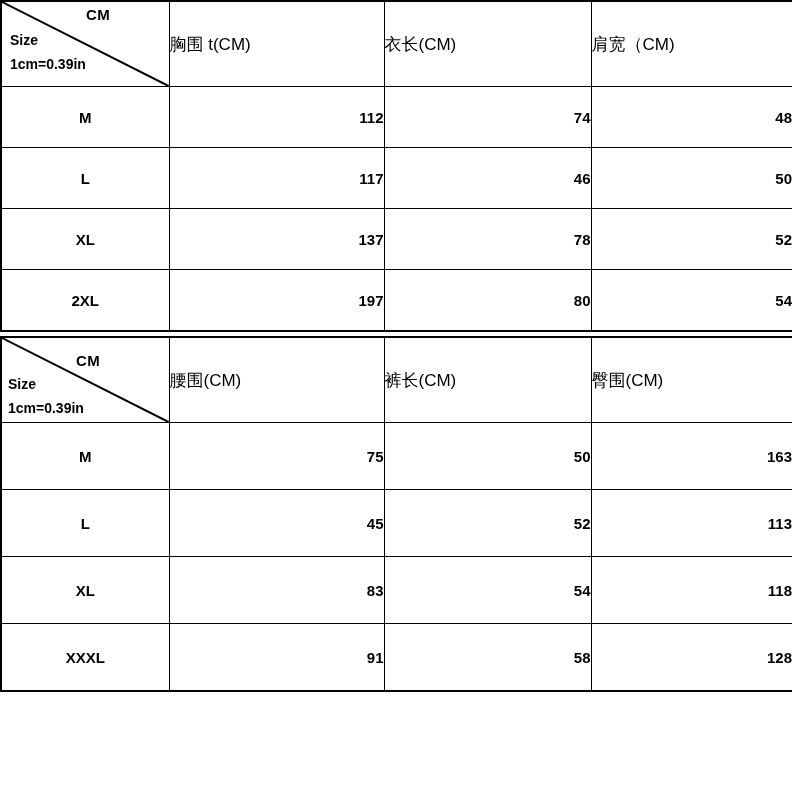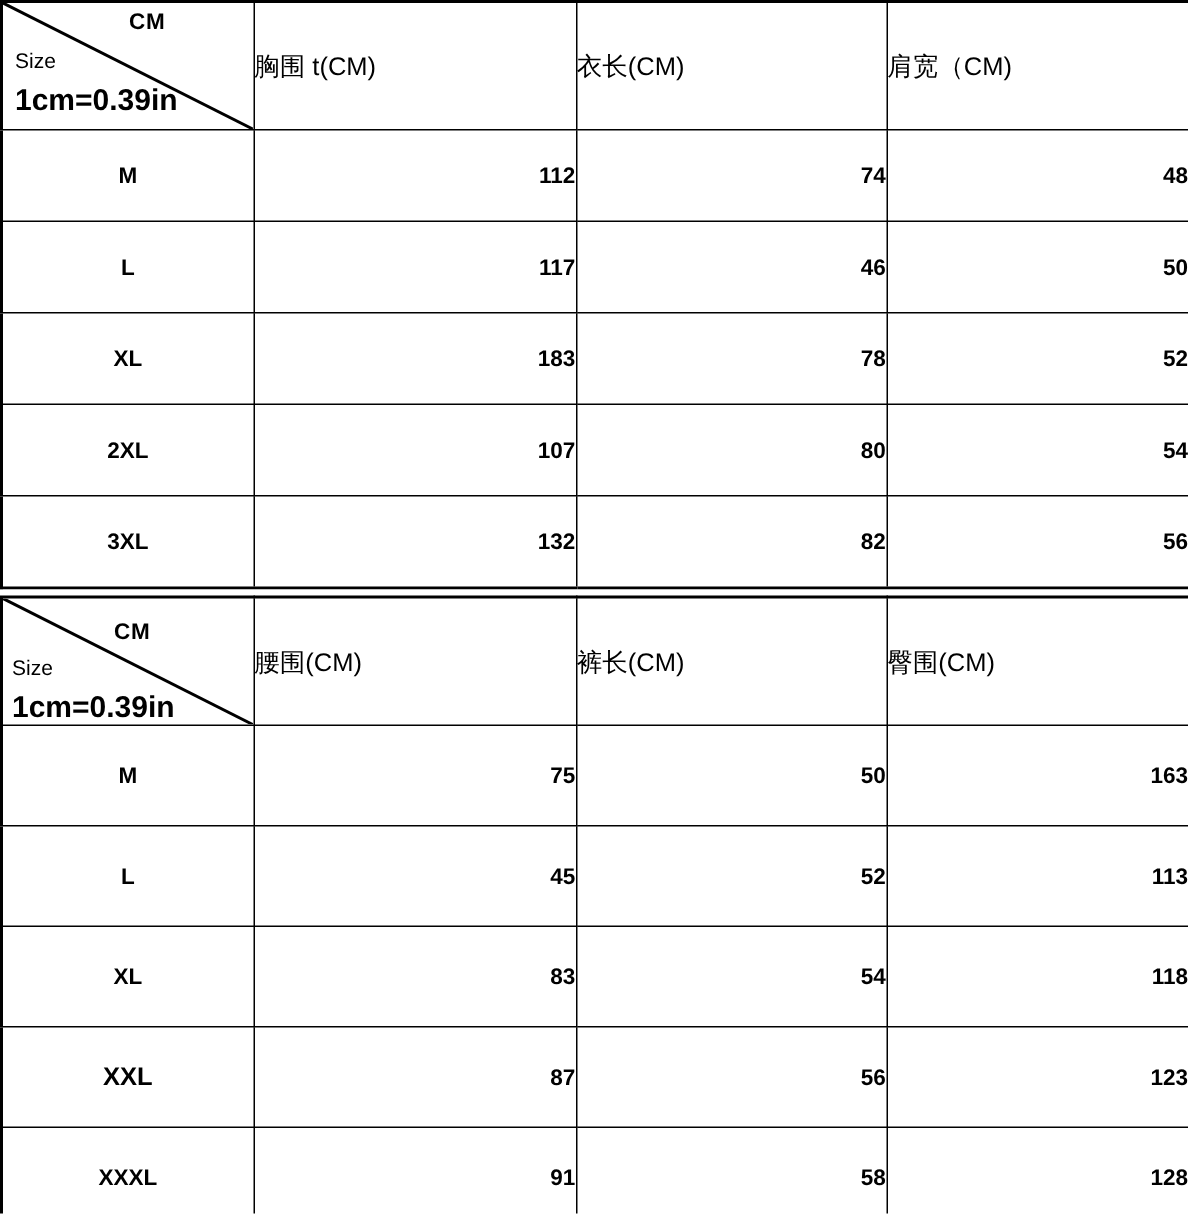--- a/index.html
+++ b/index.html
@@ -62,27 +62,27 @@
     left: 84px;
     font-size: 15px;
     font-weight: bold;
     letter-spacing: 0.5px;
   }
   .corner .size-label {
     position: absolute;
     top: 30px;
     left: 8px;
     font-size: 14px;
-    font-weight: normal;
+    font-weight: bold;
   }
   .corner .conv-label {
     position: absolute;
     top: 54px;
     left: 8px;
-    font-size: 20px;
+    font-size: 14px;
     font-weight: bold;
   }
   
   .corner.corner2 .cm-label { top: 14px; left: 74px; }
   .corner.corner2 .size-label { top: 38px; left: 6px; }
   .corner.corner2 .conv-label { top: 62px; left: 6px; }
 
   .head-cell {
     font-size: 17px;
     font-weight: normal;
@@ -158,35 +158,29 @@
         <td class="val-cell outer-right">48</td>
       </tr>
       <tr>
         <td class="size-cell outer-left">L</td>
         <td class="val-cell">117</td>
         <td class="val-cell">46</td>
         <td class="val-cell outer-right">50</td>
       </tr>
       <tr>
         <td class="size-cell outer-left">XL</td>
-        <td class="val-cell">183</td>
+        <td class="val-cell">137</td>
         <td class="val-cell">78</td>
         <td class="val-cell outer-right">52</td>
       </tr>
       <tr>
         <td class="size-cell outer-left">2XL</td>
-        <td class="val-cell">107</td>
+        <td class="val-cell">197</td>
         <td class="val-cell">80</td>
         <td class="val-cell outer-right">54</td>
-      </tr>
-      <tr>
-        <td class="size-cell outer-left">3XL</td>
-        <td class="val-cell">132</td>
-        <td class="val-cell">82</td>
-        <td class="val-cell outer-right">56</td>
       </tr>
     </tbody>
   </table>
 
   <div class="gap"></div>
 
   <table class="size-table t2">
     <colgroup>
       <col class="c-size">
         <col class="c-a">
@@ -226,26 +220,20 @@
         <td class="val-cell">52</td>
         <td class="val-cell outer-right">113</td>
       </tr>
       <tr>
         <td class="size-cell outer-left">XL</td>
         <td class="val-cell">83</td>
         <td class="val-cell">54</td>
         <td class="val-cell outer-right">118</td>
       </tr>
       <tr>
-        <td class="size-cell big outer-left">XXL</td>
-        <td class="val-cell">87</td>
-        <td class="val-cell">56</td>
-        <td class="val-cell outer-right">123</td>
-      </tr>
-      <tr>
         <td class="size-cell outer-left">XXXL</td>
         <td class="val-cell">91</td>
         <td class="val-cell">58</td>
         <td class="val-cell outer-right">128</td>
       </tr>
     </tbody>
   </table>
 
 </div>
 

